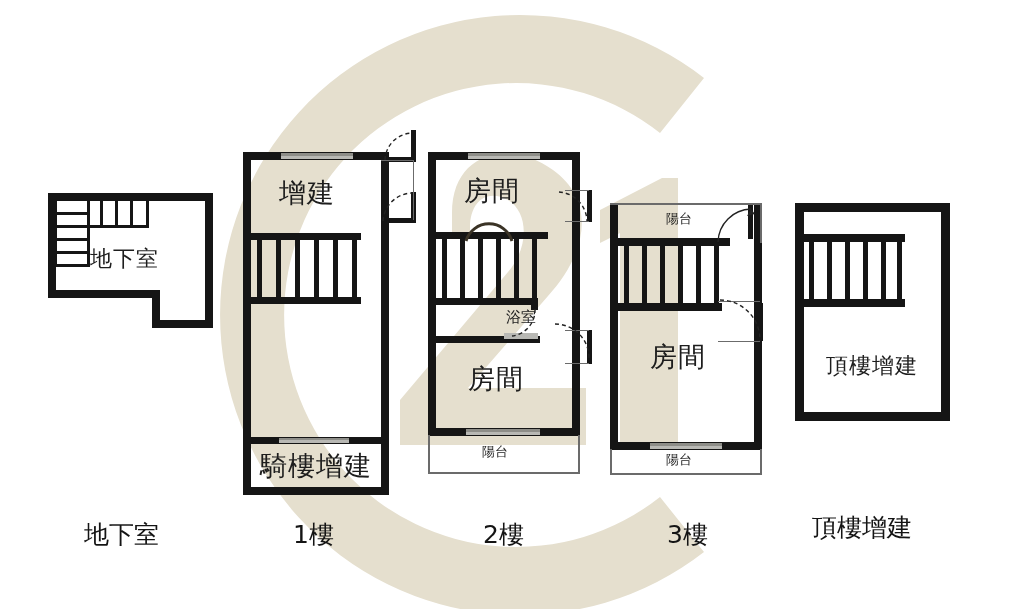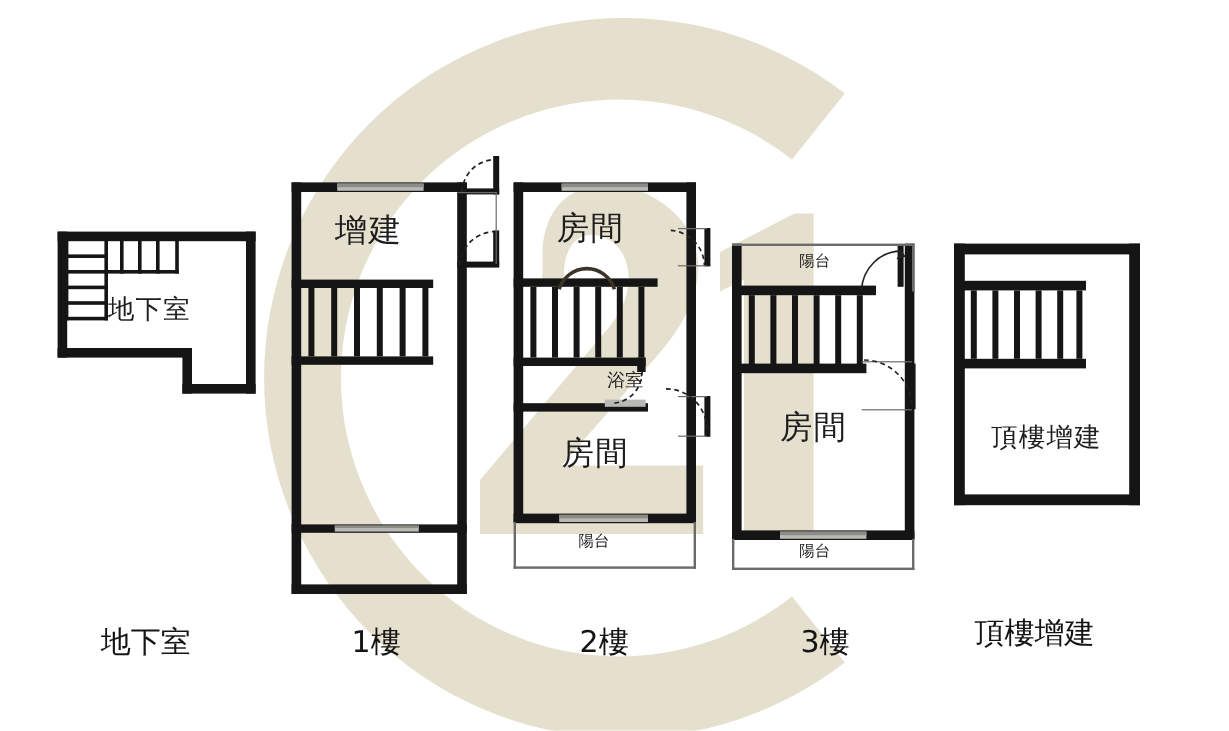--- a/index.html
+++ b/index.html
@@ -157,20 +157,21 @@
     <div class="stair-bar" style="left:52px; top:88px; width:5px; height:57px;"></div>
     <div class="stair-bar" style="left:71px; top:88px; width:5px; height:57px;"></div>
     <div class="stair-bar" style="left:90px; top:88px; width:5px; height:57px;"></div>
     <div class="stair-bar" style="left:109px;top:88px; width:5px; height:57px;"></div>
 
     <div class="wall" style="left:0; top:285px; width:146px; height:7px;"></div>
     <div class="win" style="left:36px; top:286px; width:70px; height:5px;"></div>
     <div class="win-dark" style="left:36px; top:286px; width:70px; height:2px;"></div>
 
     <div class="label lbl-lg" style="left:36px; top:27px;">增建</div>
+    <div class="label lbl-lg" style="left:17px; top:300px;">騎樓增建</div>
   </div>
 
   <div class="plan" style="left:381px; top:130px; width:42px; height:120px;">
 
     <div class="wall" style="left:30px; top:0;  width:5px; height:32px;"></div>
     <div class="wall" style="left:0;   top:27px;width:35px;height:5px;"></div>
     <div class="door" style="left:0; top:0; width:40px; height:34px;">
       <svg width="40" height="34" viewBox="0 0 40 34">
         <path d="M 4 30 A 28 28 0 0 1 31 3" fill="none" stroke="#222" stroke-width="1.4" stroke-dasharray="4 3"></path>
       </svg>

